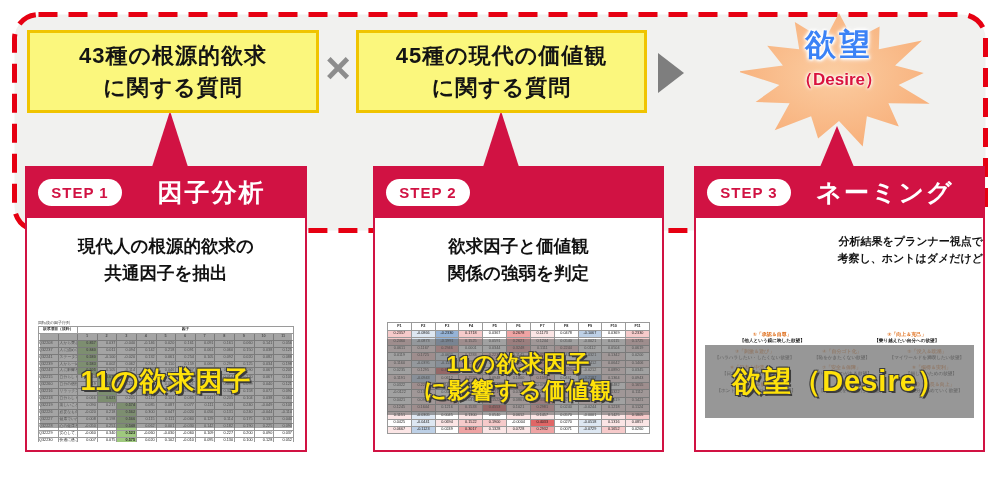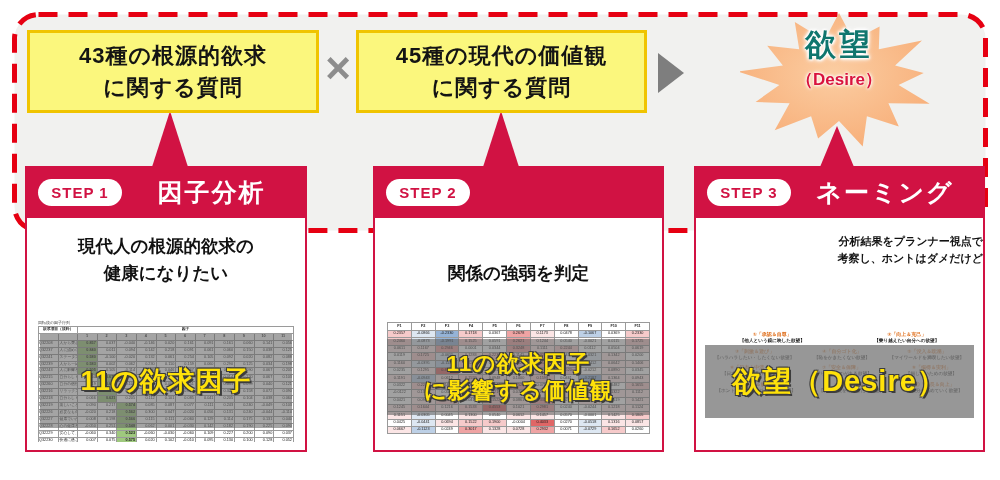--- a/index.html
+++ b/index.html
@@ -19,21 +19,21 @@
 
   .mult{position:absolute;left:318px;top:46px;width:40px;z-index:2;color:#8d8d8d;
         font-size:44px;font-weight:bold;text-align:center;line-height:1;}
   .arrow-right{position:absolute;left:658px;top:53px;width:0;height:0;z-index:2;
         border-top:20px solid transparent;border-bottom:20px solid transparent;border-left:26px solid #7e7e7e;}
 
   
   .burst{position:absolute;left:740px;top:10px;width:198px;height:140px;z-index:2;}
   .burst svg{position:absolute;left:0;top:0;}
   .burst-text{position:absolute;left:0;top:14px;width:100%;text-align:center;z-index:2;}
-  .burst-title{font-size:31px;font-weight:bold;color:#0f766e;letter-spacing:3px;
+  .burst-title{font-size:31px;font-weight:bold;color:#3b82f6;letter-spacing:3px;
         text-shadow:0 0 4px #fff,0 0 4px #fff,0 0 6px #fff,1px 1px 2px #fff,-1px -1px 2px #fff;}
   .burst-sub{font-size:17px;font-weight:bold;color:#d9123e;margin-top:2px;
         text-shadow:0 0 3px #fff,0 0 3px #fff,0 0 5px #fff;}
 
   
   .tri{position:absolute;z-index:1;background:#d11243;clip-path:polygon(50% 0,100% 100%,0 100%);}
   .tri1{left:152px;top:111px;width:36px;height:56px;}
   .tri2{left:483px;top:111px;width:36px;height:56px;}
   .tri3{left:820px;top:126px;width:34px;height:41px;}
 
@@ -130,21 +130,21 @@
   <div class="tri tri3"></div>
 
   <section class="card card1">
     <div class="banner">
       <span class="badge">STEP 1</span>
       <span class="banner-title">因子分析</span>
     </div>
     <div class="card-body">
       <div class="desc">
         <span>現代人の根源的欲求の</span><br>
-        <span>健康になりたい</span>
+        <span>共通因子を抽出</span>
       </div>
       <div class="shot shot1">
         <div class="t-caption">回転後の因子行列</div>
         <table class="mini t1" id="t1">
             <tbody>
               <tr>
                 <td class="hdr" colspan="2">欲求項目（抜粋）</td>
                 <td class="hdr" colspan="11">因子</td>
               </tr>
               <tr>
@@ -395,21 +395,21 @@
       </div>
     </div>
   </section>
 
   <section class="card card2">
     <div class="banner">
       <span class="badge">STEP 2</span>
     </div>
     <div class="card-body">
       <div class="desc">
-        <br>
+        <span>欲求因子と価値観</span><br>
         <span>関係の強弱を判定</span>
       </div>
       <div class="shot shot2">
         <table class="mini t2" id="t2">
             <tbody>
               <tr>
                 <td class="hdr">F1</td>
                 <td class="hdr">F2</td>
                 <td class="hdr">F3</td>
                 <td class="hdr">F4</td>

